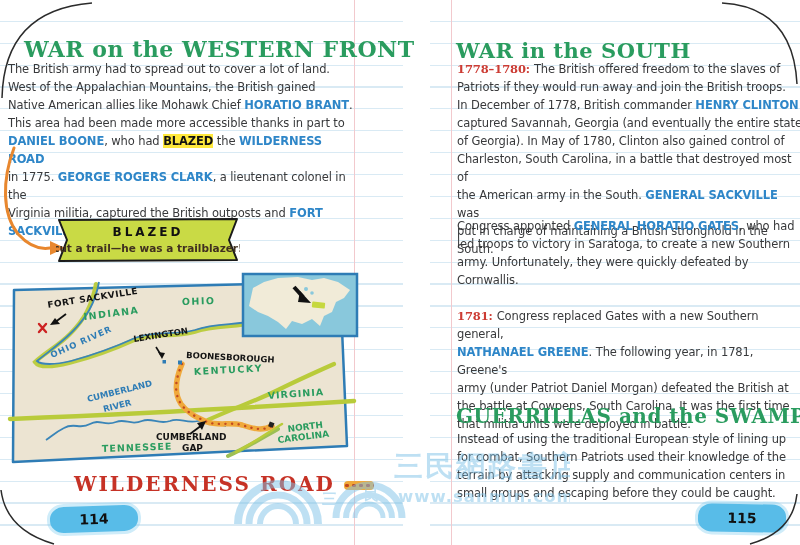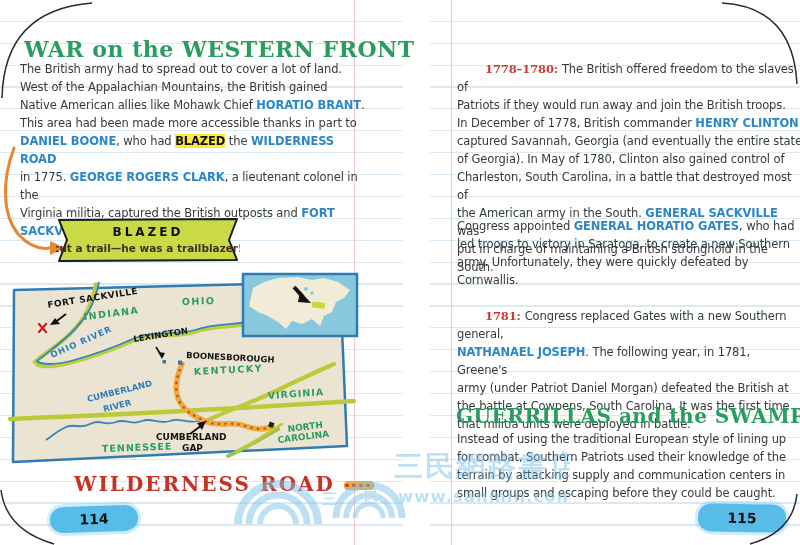--- a/index.html
+++ b/index.html
@@ -6,21 +6,21 @@
   #stage{position:relative;width:800px;height:545px;background:#ffffff;overflow:hidden;
          font-family:"DejaVu Sans",sans-serif;color:#38393b;}
   .rules{position:absolute;top:0;height:545px;
          background:repeating-linear-gradient(to bottom,transparent 0px,transparent 20.7px,#d9eaf4 20.7px,#d9eaf4 21.9px);}
   .vline{position:absolute;top:0;bottom:0;width:1px;background:#f2c9cd;}
   .title{position:absolute;font-family:"DejaVu Serif","Liberation Serif",serif;font-weight:600;
          color:#2a9c5f;letter-spacing:.5px;white-space:nowrap;}
   .body-text{position:absolute;font-size:11.5px;line-height:18px;white-space:pre-line;width:345px;letter-spacing:-.1px;}
   .seg-plain{}
   .seg-blue{color:#2e86c8;font-weight:bold;}
-  .seg-red{color:#cc3b33;font-weight:bold;font-family:"DejaVu Serif","Liberation Serif",serif;margin-left:28px;}
+  .seg-red{color:#cc3b33;font-weight:bold;font-family:"DejaVu Serif","Liberation Serif",serif;}
   .seg-hl{background:#ffe93c;font-weight:bold;color:#111;}
   .caption{position:absolute;font-family:"DejaVu Serif","Liberation Serif",serif;font-weight:bold;
            font-size:20px;color:#c63226;letter-spacing:2px;white-space:nowrap;}
   .legend-swatch{display:inline-block;width:30px;height:9px;margin-left:9px;border-radius:4px;
            background-color:#f0a93c;vertical-align:middle;
            background-image:radial-gradient(circle 2px at 3px 4.5px,#c2491f 0 1.7px,transparent 2px);
            background-size:7px 9px;}
   .bubble{position:absolute;background:#58bce8;border-radius:14px/12px;display:flex;align-items:center;
           justify-content:center;font-weight:bold;font-size:14px;color:#101010;
           box-shadow:0 0 0 3px rgba(130,205,240,.38);}
@@ -32,21 +32,21 @@
 
 <div id="stage">
 
   <div class="rules" style="left:0;width:403px;"></div>
   <div class="rules" style="left:430px;width:370px;"></div>
   <div class="vline" style="left:354px;"></div>
   <div class="vline" style="left:451px;"></div>
 
   <div class="title" style="left:24px;top:36px;font-size:22px;">WAR on the WESTERN FRONT</div>
 
-  <div class="body-text" style="left:20px;top:60px;"><span class="seg-plain">The British army had to spread out to cover a lot of land.
+  <div class="body-text" style="left:8px;top:60px;"><span class="seg-plain">The British army had to spread out to cover a lot of land.
 West of the Appalachian Mountains, the British gained
 Native American allies like Mohawk Chief </span><span class="seg-blue">HORATIO BRANT</span><span class="seg-plain">.
 This area had been made more accessible thanks in part to
 </span><span class="seg-blue">DANIEL BOONE</span><span class="seg-plain">, who had </span><span class="seg-hl">BLAZED</span><span class="seg-plain"> the </span><span class="seg-blue">WILDERNESS ROAD</span><span class="seg-plain">
 in 1775. </span><span class="seg-blue">GEORGE ROGERS CLARK</span><span class="seg-plain">, a lieutenant colonel in the
 Virginia militia, captured the British outposts and </span><span class="seg-blue">FORT
 SACKVILLE</span><span class="seg-plain"> in modern-day Indiana.</span></div>
 
   <svg class="wm" style="left:2px;top:142px;width:72px;height:116px;opacity:1;" viewBox="0 0 72 116">
     <path d="M 12 6 C 0 38, 0 72, 16 92 C 26 103, 36 108, 48 106" fill="none" stroke="#e8872e" stroke-width="3" stroke-linecap="round"></path>
@@ -111,35 +111,36 @@
       <rect x="306" y="30" width="13" height="6" rx="1" fill="#c6d83f" transform="rotate(6 312 33)"></rect>
       <path d="M 288 15 L 297 25" stroke="#111" stroke-width="4"></path>
       <polygon points="294,19 305,31 292,30" fill="#111"></polygon>
     </g>
   </svg>
 
   <div class="caption" style="left:74px;top:472px;">
     <span>WILDERNESS ROAD</span><span class="legend-swatch"></span>
   </div>
 
+  <div class="title" style="left:456px;top:38px;font-size:21px;">WAR in the SOUTH</div>
 
   <div class="body-text" style="left:457px;top:60px;"><span class="seg-red">1778–1780: </span><span class="seg-plain">The British offered freedom to the slaves of
 Patriots if they would run away and join the British troops.
 In December of 1778, British commander </span><span class="seg-blue">HENRY CLINTON</span><span class="seg-plain">
 captured Savannah, Georgia (and eventually the entire state
 of Georgia). In May of 1780, Clinton also gained control of
 Charleston, South Carolina, in a battle that destroyed most of
 the American army in the South. </span><span class="seg-blue">GENERAL SACKVILLE</span><span class="seg-plain"> was
 put in charge of maintaining a British stronghold in the South.</span></div>
   <div class="body-text" style="left:457px;top:217px;"><span class="seg-plain">Congress appointed </span><span class="seg-blue">GENERAL HORATIO GATES</span><span class="seg-plain">, who had
 led troops to victory in Saratoga, to create a new Southern
 army. Unfortunately, they were quickly defeated by
 Cornwallis.</span></div>
   <div class="body-text" style="left:457px;top:307px;"><span class="seg-red">1781: </span><span class="seg-plain">Congress replaced Gates with a new Southern general,
-</span><span class="seg-blue">NATHANAEL JOSEPH</span><span class="seg-plain">. The following year, in 1781, Greene's
+</span><span class="seg-blue">NATHANAEL GREENE</span><span class="seg-plain">. The following year, in 1781, Greene's
 army (under Patriot Daniel Morgan) defeated the British at
 the battle at Cowpens, South Carolina. It was the first time
 that militia units were deployed in battle.</span></div>
 
   <div class="title" style="left:456px;top:404px;font-size:20px;">GUERRILLAS and the SWAMP FOX</div>
 
   <div class="body-text" style="left:457px;top:430px;"><span class="seg-plain">Instead of using the traditional European style of lining up
 for combat, Southern Patriots used their knowledge of the
 terrain by attacking supply and communication centers in
 small groups and escaping before they could be caught.</span></div>

